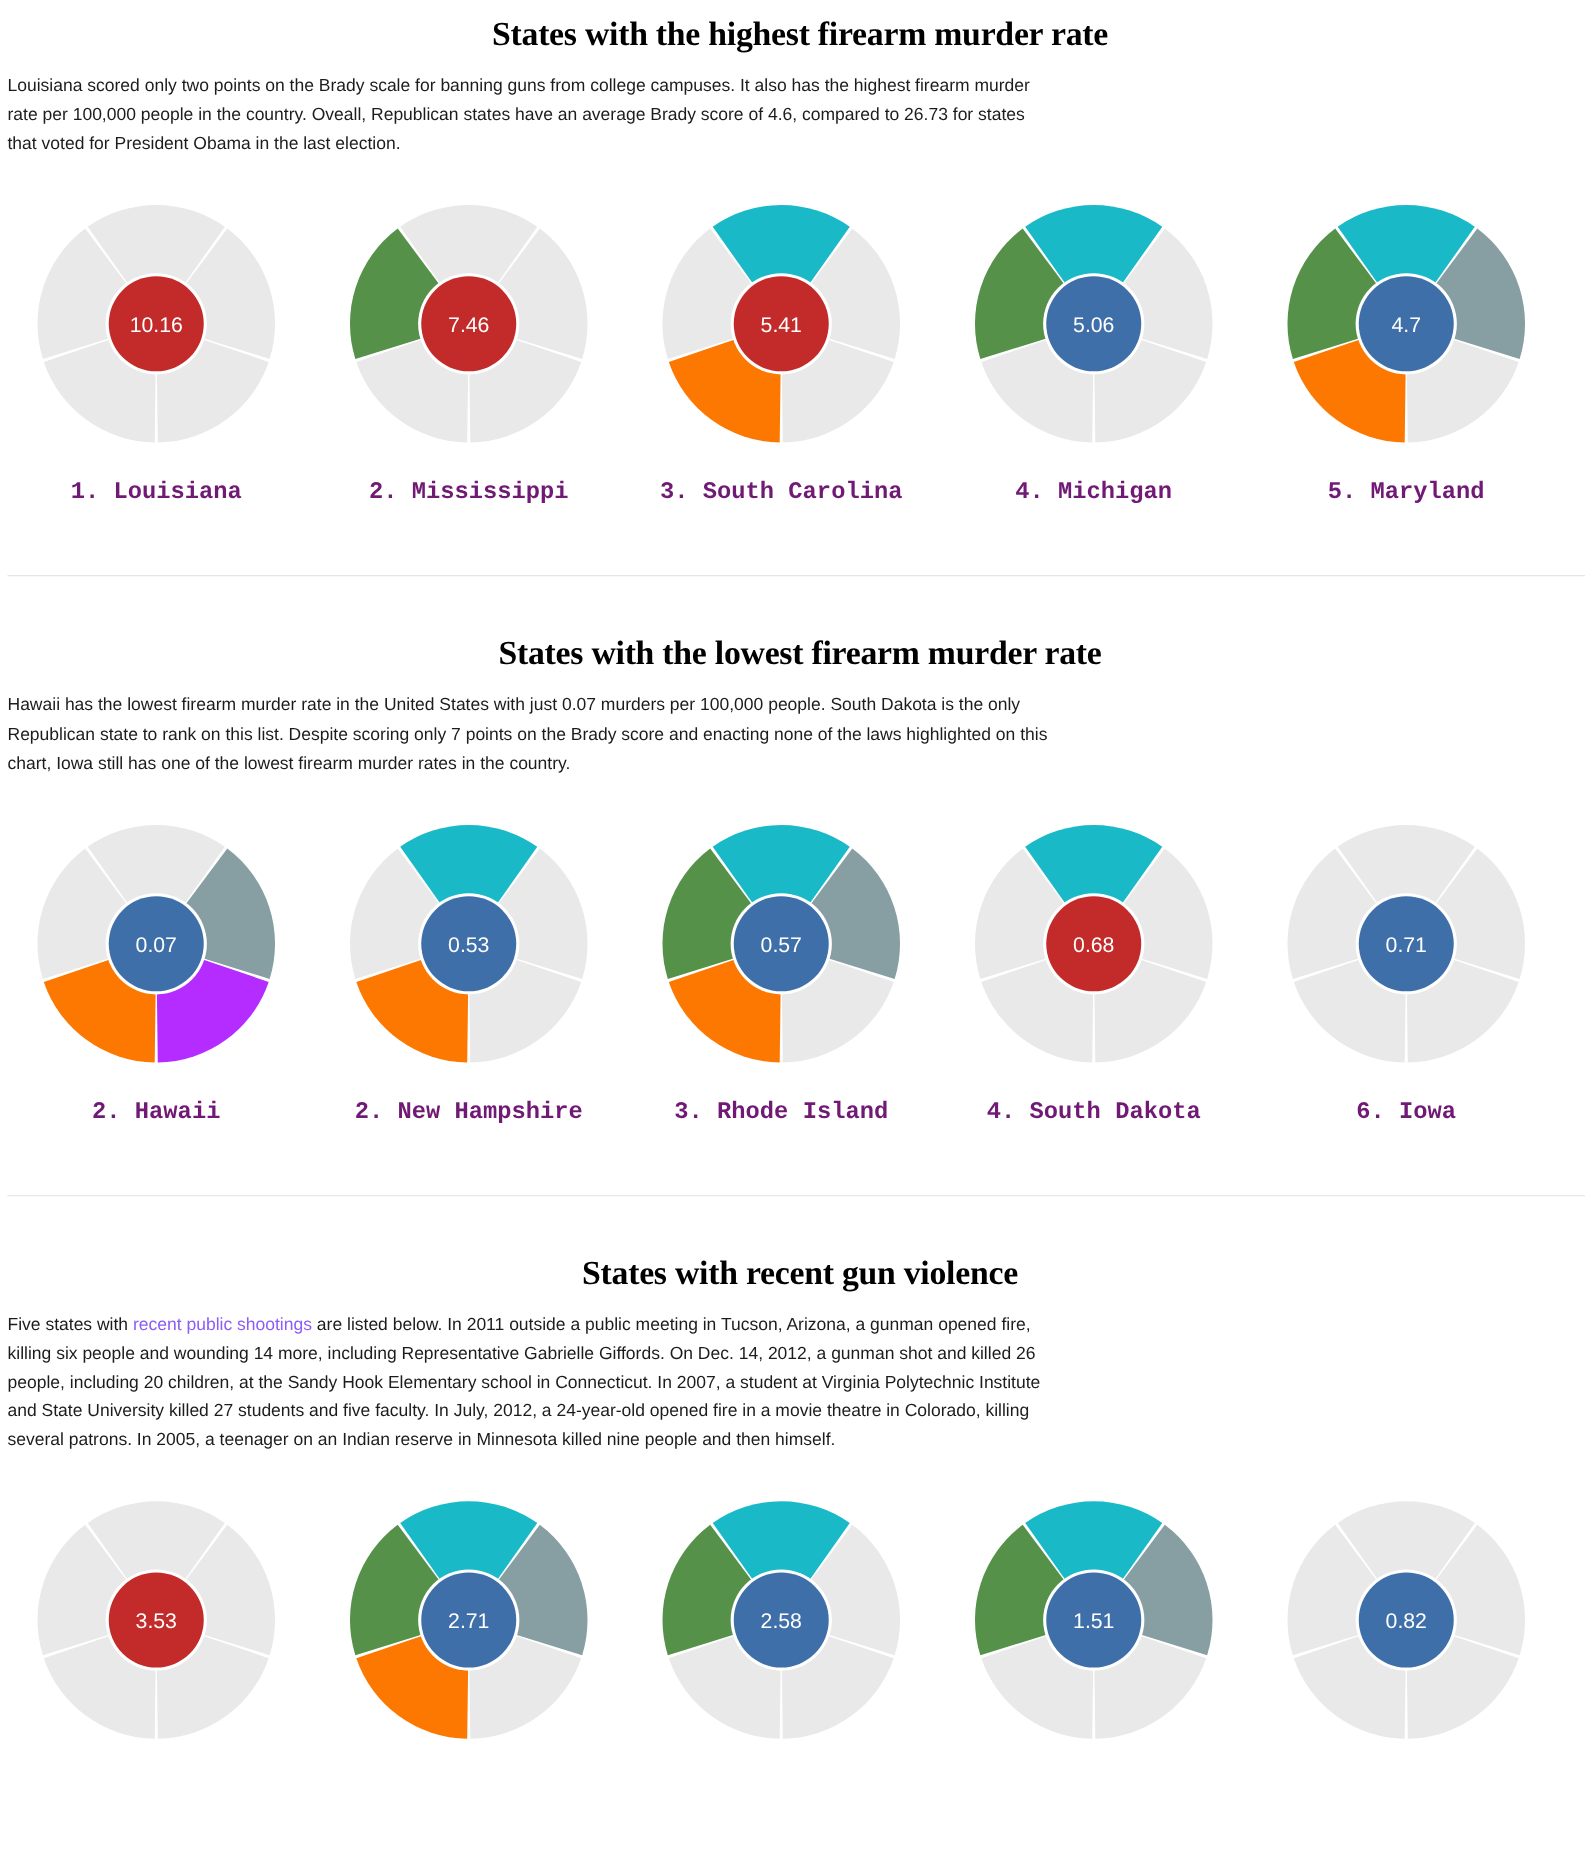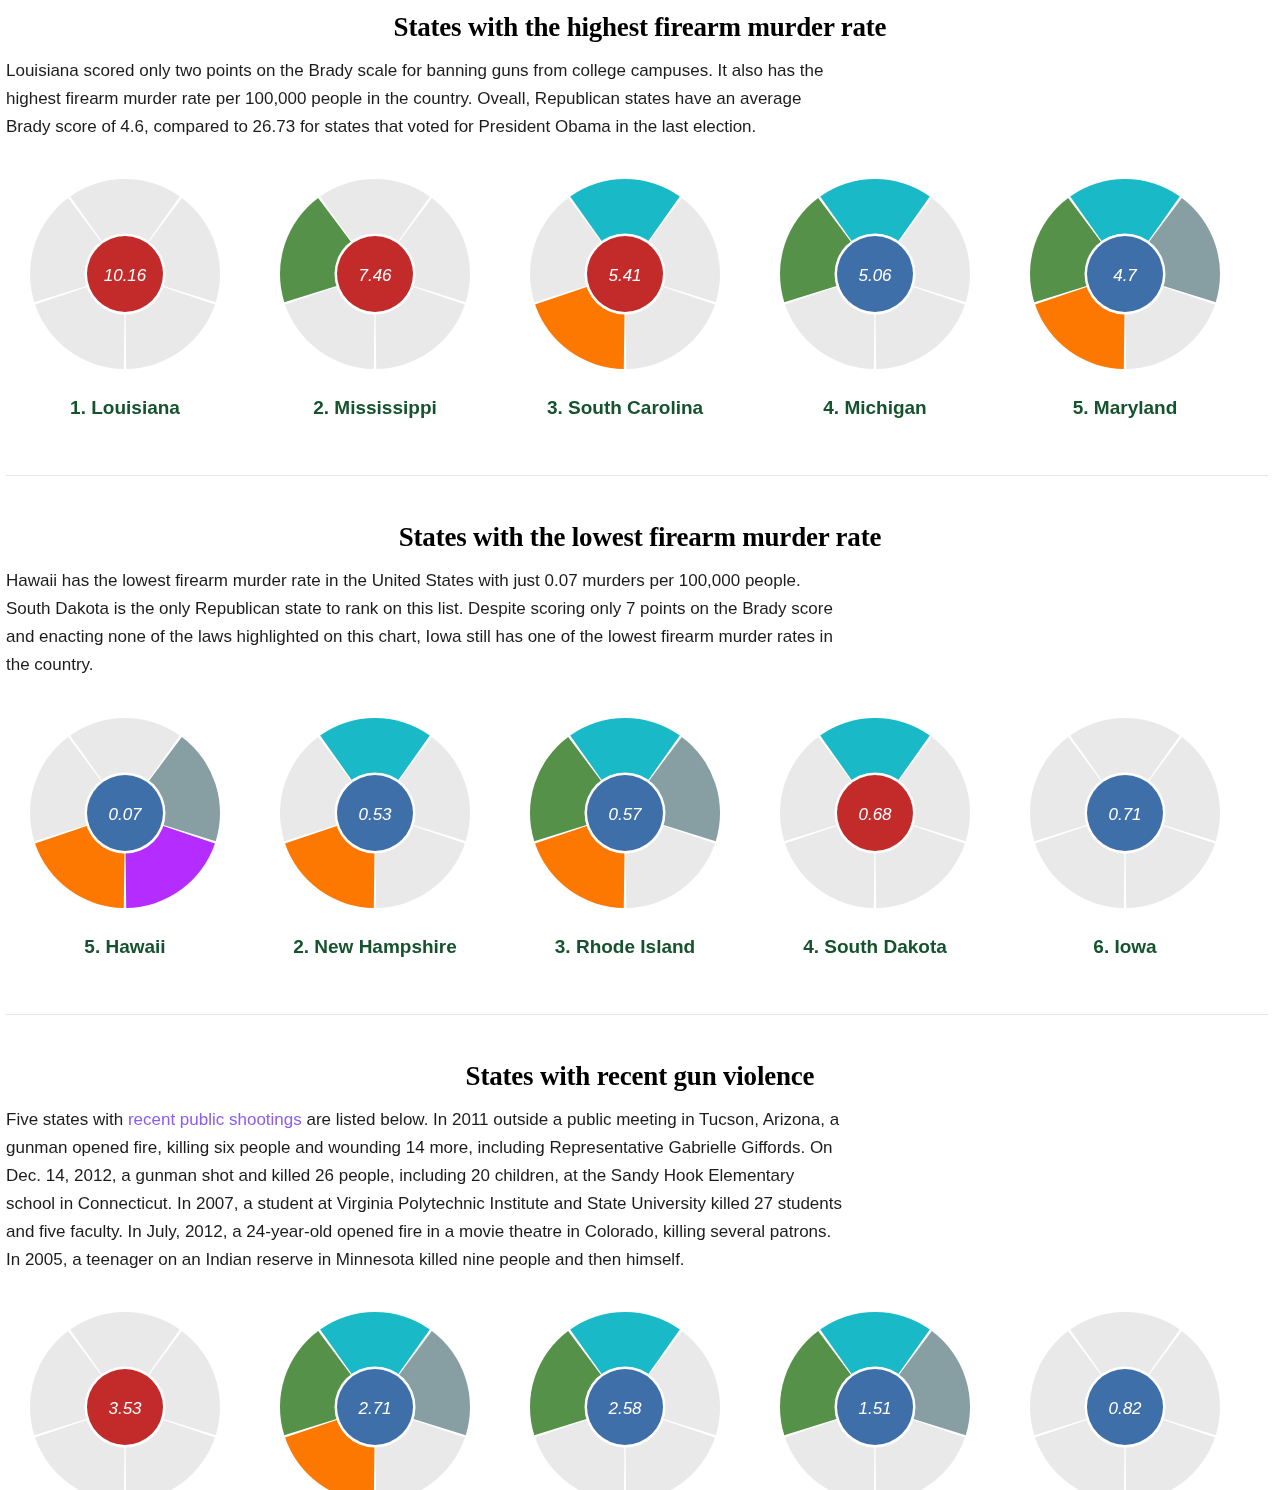--- a/index.html
+++ b/index.html
@@ -17,21 +17,21 @@
     font-weight:bold;
     font-size:27px;
     letter-spacing:-0.2px;
     color:#000;
     margin:0;
     padding:10px 0 0 6px;
     line-height:1.3;
     text-align:center;
   }
   .section-body{
-    font-size:17px;
+    font-size:14px;
     line-height:1.65;
     color:#1c1c1c;
     margin:12px 0 0 0;
     padding:0 0 0 6px;
     max-width:836px;
   }
   .hl-red{color:#8b5cf6;}
   .charts-row{
     display:flex;
     flex-direction:row;
@@ -42,28 +42,27 @@
   .chart-cell{
     width:250px;
     display:flex;
     flex-direction:column;
     align-items:center;
   }
   .donut-wrap{
     position:relative;
     width:222px;
     height:222px;
-    font-style:italic;
   }
   .donut-wrap svg{display:block;}
   .state-label{
-    font-family:Liberation Sans, sans-serif;
+    font-family:Liberation Mono, monospace;
     font-weight:bold;
     font-size:19px;
-    color:#14532d;
+    color:#701a75;
     margin-top:12px;
     text-align:center;
     white-space:nowrap;
   }
   .center-value{
     font-size:17px;
     fill:#ffffff;
     font-family:"Liberation Sans", sans-serif;
     text-anchor:middle;
     dominant-baseline:central;
@@ -176,21 +175,21 @@
               <path d="M 111 111 L 56.17 33.42 A 95 95 0 0 1 165.83 33.42 Z" fill="#e9e9e9"></path>
               <path d="M 111 111 L 167.84 34.88 A 95 95 0 0 1 201.73 139.17 Z" fill="#879ea2"></path>
               <path d="M 111 111 L 200.96 141.54 A 95 95 0 0 1 112.24 205.99 Z" fill="#b42cff"></path>
               <path d="M 111 111 L 109.76 205.99 A 95 95 0 0 1 21.04 141.54 Z" fill="#fc7800"></path>
               <path d="M 111 111 L 20.27 139.17 A 95 95 0 0 1 54.16 34.88 Z" fill="#e9e9e9"></path>
               <circle cx="111" cy="111" r="40.5" fill="#ffffff"></circle>
               <circle cx="111" cy="111" r="38" fill="#3f6fa8"></circle>
               <text x="111" y="112" class="center-value">0.07</text>
             </svg>
           </div>
-          <div class="state-label">5. Hawaii</div>
+          <div class="state-label">2. Hawaii</div>
         </div>
         <div class="chart-cell">
           <div class="donut-wrap">
             <svg width="222" height="222" viewBox="0 0 222 222">
               <path d="M 111 111 L 56.17 33.42 A 95 95 0 0 1 165.83 33.42 Z" fill="#1ab9c8"></path>
               <path d="M 111 111 L 167.84 34.88 A 95 95 0 0 1 201.73 139.17 Z" fill="#e9e9e9"></path>
               <path d="M 111 111 L 200.96 141.54 A 95 95 0 0 1 112.24 205.99 Z" fill="#e9e9e9"></path>
               <path d="M 111 111 L 109.76 205.99 A 95 95 0 0 1 21.04 141.54 Z" fill="#fc7800"></path>
               <path d="M 111 111 L 20.27 139.17 A 95 95 0 0 1 54.16 34.88 Z" fill="#e9e9e9"></path>
               <circle cx="111" cy="111" r="40.5" fill="#ffffff"></circle>

